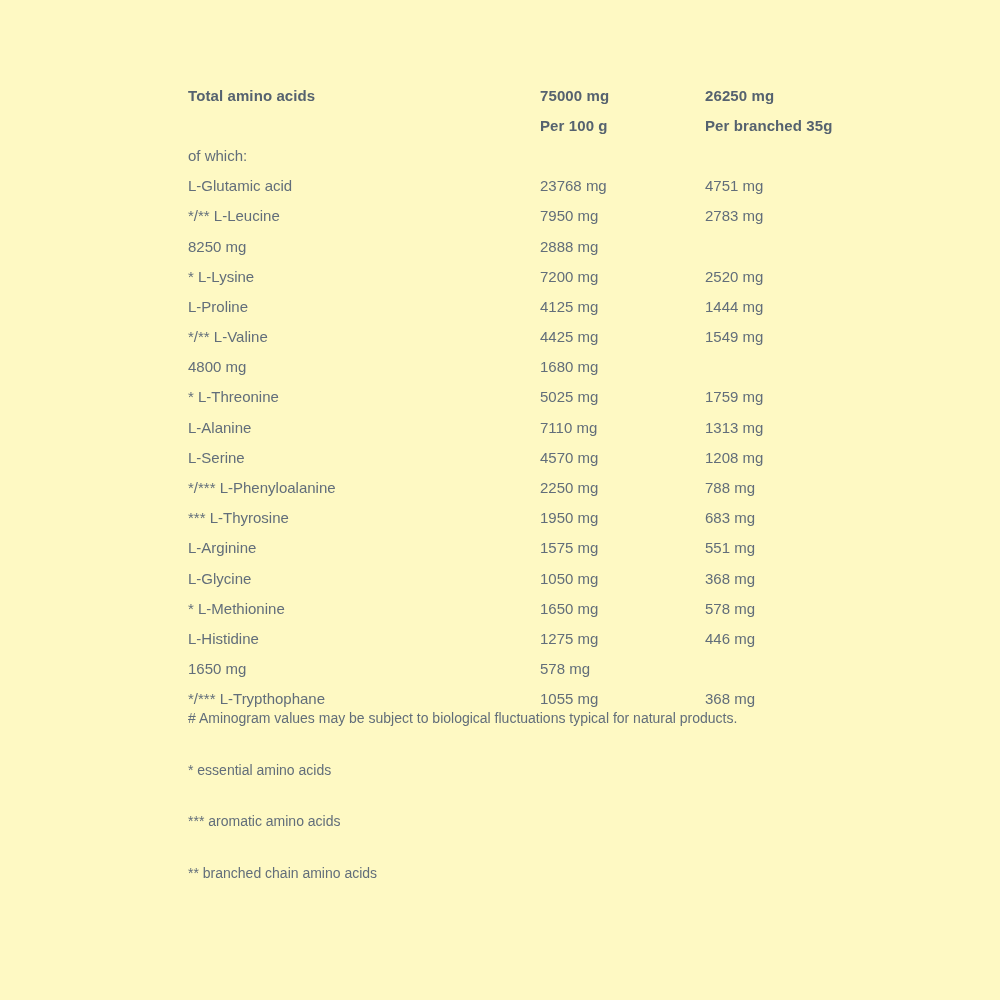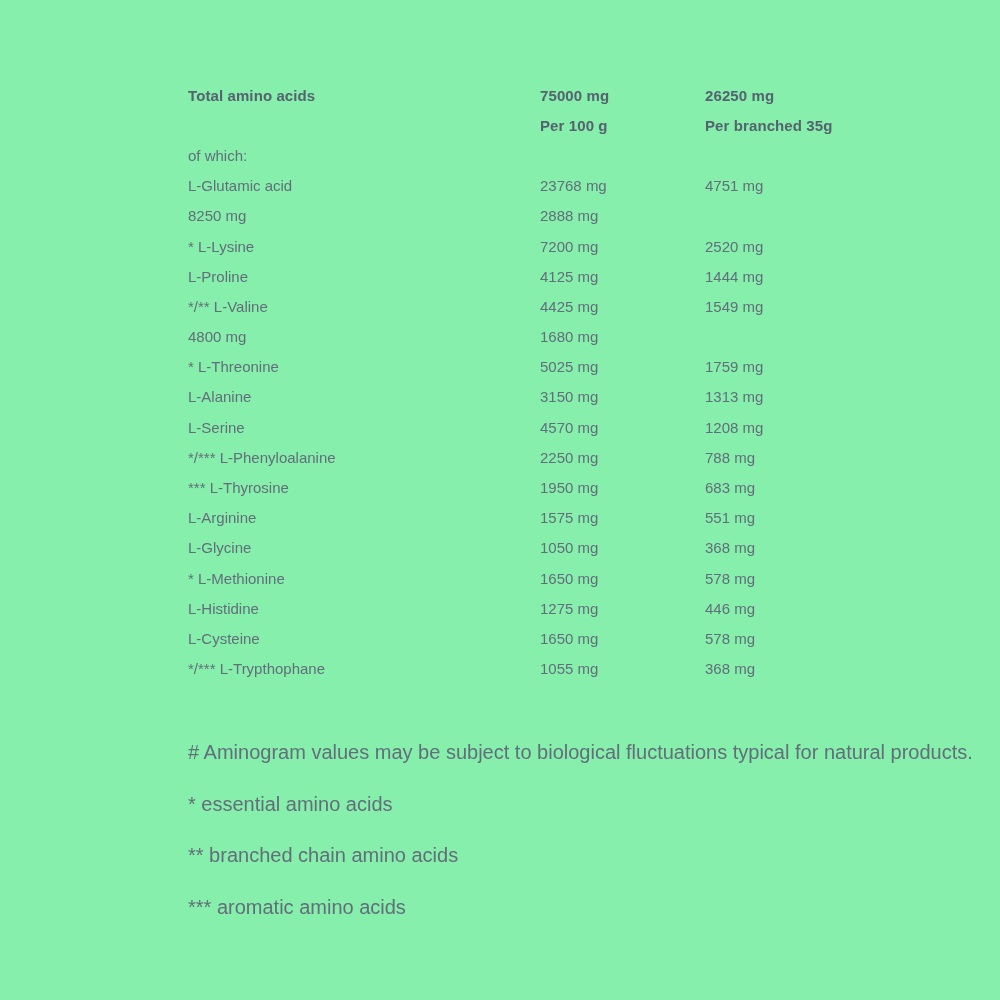--- a/index.html
+++ b/index.html
@@ -8,21 +8,21 @@
     background: #ffffff;
     width: 1000px;
     height: 1000px;
     overflow: hidden;
     font-family: "Liberation Sans", "DejaVu Sans", sans-serif;
   }
   .sheet {
     position: relative;
     width: 1000px;
     height: 1000px;
-    background: #86efac;
+    background: #fef9c3;
   }
   .amino-table {
     position: absolute;
     left: 188px;
     top: 80px;
     width: 680px;
     color: #626e7a;
     font-size: 15px;
   }
   .row {
@@ -36,24 +36,24 @@
     line-height: 1;
   }
   .hdr {
     font-weight: bold;
     color: #55626f;
     letter-spacing: 0.1px;
   }
   .footnotes {
     position: absolute;
     left: 188px;
-    top: 742px;
+    top: 708px;
     width: 700px;
     color: #626e7a;
-    font-size: 20px;
+    font-size: 14px;
   }
   .footnote {
     line-height: 20px;
     margin-bottom: 31.5px;
     white-space: nowrap;
   }
 </style>
 </head>
 <body>
 
@@ -79,20 +79,25 @@
       <div class="cell"></div>
     </div>
 
     <div id="table-body">
         <div class="row">
           <div class="cell">L-Glutamic acid</div>
           <div class="cell">23768 mg</div>
           <div class="cell">4751 mg</div>
         </div>
         <div class="row">
+          <div class="cell">*/** L-Leucine</div>
+          <div class="cell">7950 mg</div>
+          <div class="cell">2783 mg</div>
+        </div>
+        <div class="row">
           <div class="cell">8250 mg</div>
           <div class="cell">2888 mg</div>
         </div>
         <div class="row">
           <div class="cell">* L-Lysine</div>
           <div class="cell">7200 mg</div>
           <div class="cell">2520 mg</div>
         </div>
         <div class="row">
           <div class="cell">L-Proline</div>
@@ -108,21 +113,21 @@
           <div class="cell">4800 mg</div>
           <div class="cell">1680 mg</div>
         </div>
         <div class="row">
           <div class="cell">* L-Threonine</div>
           <div class="cell">5025 mg</div>
           <div class="cell">1759 mg</div>
         </div>
         <div class="row">
           <div class="cell">L-Alanine</div>
-          <div class="cell">3150 mg</div>
+          <div class="cell">7110 mg</div>
           <div class="cell">1313 mg</div>
         </div>
         <div class="row">
           <div class="cell">L-Serine</div>
           <div class="cell">4570 mg</div>
           <div class="cell">1208 mg</div>
         </div>
         <div class="row">
           <div class="cell">*/*** L-Phenyloalanine</div>
           <div class="cell">2250 mg</div>
@@ -147,32 +152,31 @@
           <div class="cell">* L-Methionine</div>
           <div class="cell">1650 mg</div>
           <div class="cell">578 mg</div>
         </div>
         <div class="row">
           <div class="cell">L-Histidine</div>
           <div class="cell">1275 mg</div>
           <div class="cell">446 mg</div>
         </div>
         <div class="row">
-          <div class="cell">L-Cysteine</div>
           <div class="cell">1650 mg</div>
           <div class="cell">578 mg</div>
         </div>
         <div class="row">
           <div class="cell">*/*** L-Trypthophane</div>
           <div class="cell">1055 mg</div>
           <div class="cell">368 mg</div>
         </div>
       </div>
   </div>
 
   <div class="footnotes">
     <div class="footnote"># Aminogram values may be subject to biological fluctuations typical for natural products.</div>
     <div class="footnote">* essential amino acids</div>
+    <div class="footnote">*** aromatic amino acids</div>
     <div class="footnote">** branched chain amino acids</div>
-    <div class="footnote">*** aromatic amino acids</div>
   </div>
 
 </div>
 
 </body></html>

